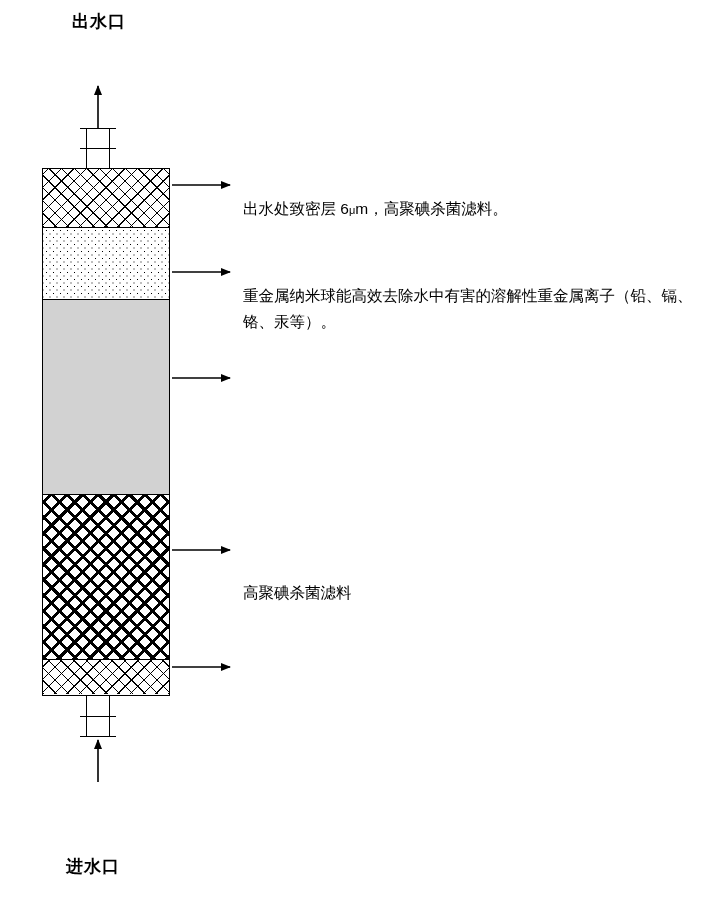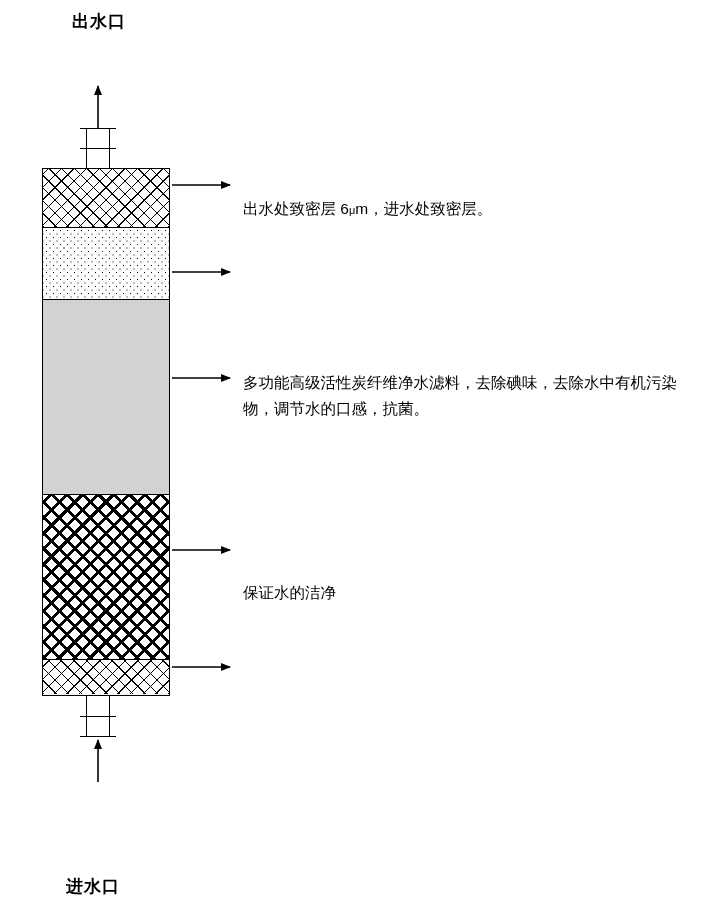--- a/index.html
+++ b/index.html
@@ -22,21 +22,21 @@
     height: 900px;
   }
   .label {
     position: absolute;
     font-size: 17px;
     font-weight: bold;
     letter-spacing: 1px;
     white-space: nowrap;
   }
   #outlet-label { left: 72px; top: 10px; }
-  #inlet-label  { left: 66px; top: 875px; }
+  #inlet-label  { left: 66px; top: 855px; }
 
   .ann {
     position: absolute;
     font-size: 15.5px;
     line-height: 1.65;
     color: #000;
     width: 450px;
   }
   #ann-0 { left: 243px; top: 196px; }
   #ann-1 { left: 243px; top: 283px; }
@@ -169,21 +169,21 @@
 
     <line x1="98" y1="782" x2="98" y2="740" stroke="#000" stroke-width="1.6" marker-end="url(#ah)"></line>
 
     <line x1="172" y1="185" x2="230" y2="185" stroke="#000" stroke-width="1.6" marker-end="url(#ah)"></line>
     <line x1="172" y1="272" x2="230" y2="272" stroke="#000" stroke-width="1.6" marker-end="url(#ah)"></line>
     <line x1="172" y1="378" x2="230" y2="378" stroke="#000" stroke-width="1.6" marker-end="url(#ah)"></line>
     <line x1="172" y1="550" x2="230" y2="550" stroke="#000" stroke-width="1.6" marker-end="url(#ah)"></line>
     <line x1="172" y1="667" x2="230" y2="667" stroke="#000" stroke-width="1.6" marker-end="url(#ah)"></line>
   </svg>
 
-  <div class="ann" id="ann-0"><span>出水处致密层 6</span><span class="sub">μ</span><span>m，进水处致密层。</span></div>
+  <div class="ann" id="ann-0"><span>出水处致密层 6</span><span class="sub">μ</span><span>m，高聚碘杀菌滤料。</span></div>
+
+  <div class="ann" id="ann-1">重金属纳米球能高效去除水中有害的溶解性重金属离子（铅、镉、铬、汞等）。</div>
 
 
-  <div class="ann" id="ann-2">多功能高级活性炭纤维净水滤料，去除碘味，去除水中有机污染物，调节水的口感，抗菌。</div>
-
-  <div class="ann" id="ann-3">保证水的洁净</div>
+  <div class="ann" id="ann-3">高聚碘杀菌滤料</div>
 
 
 </div>
 
 </body></html>

